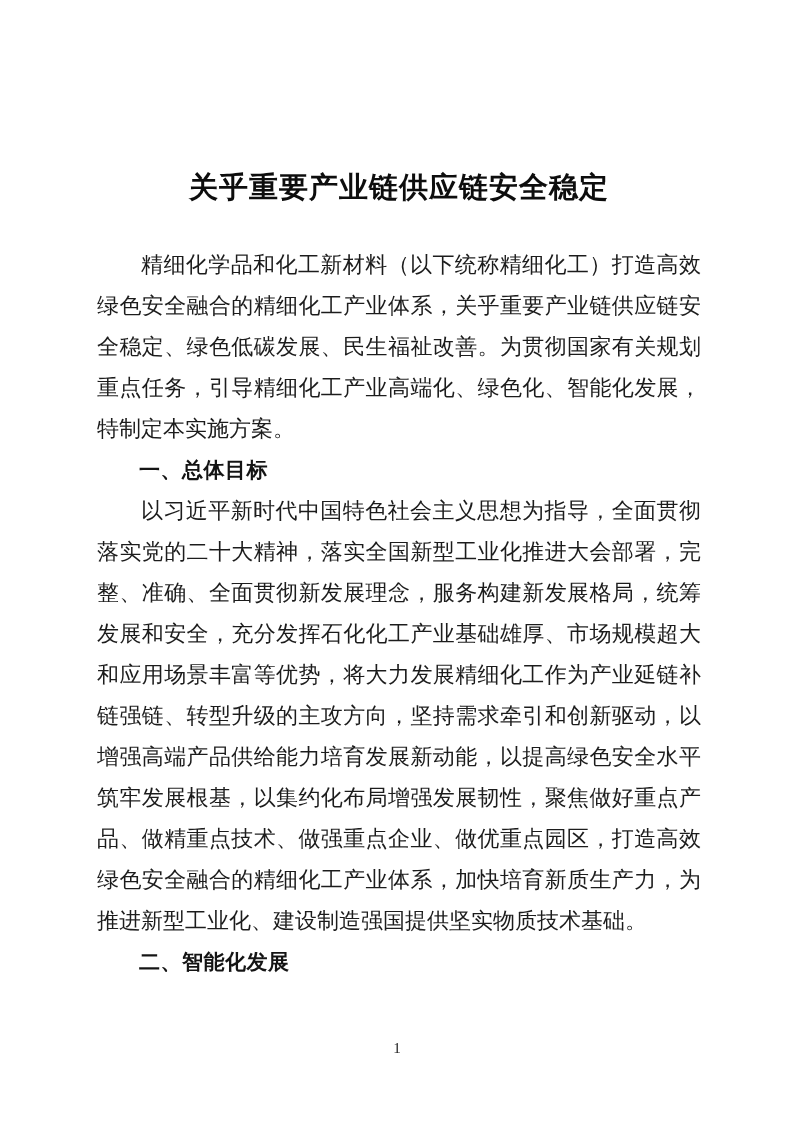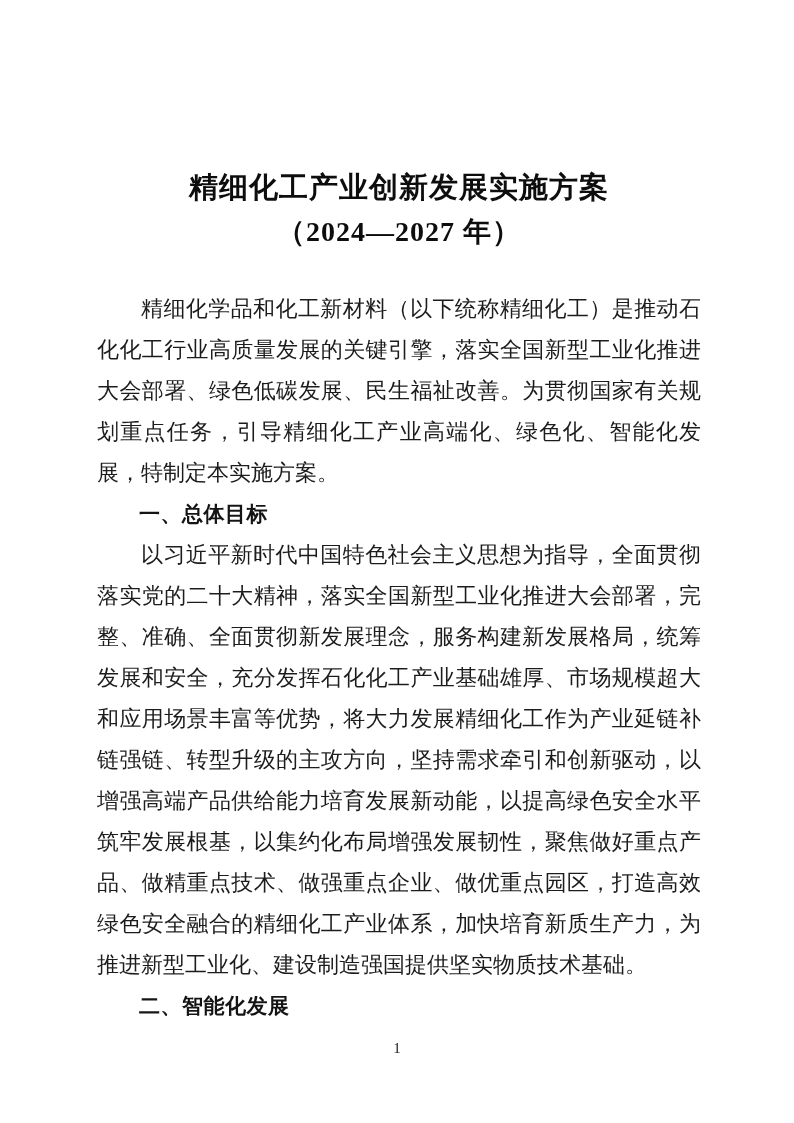--- a/index.html
+++ b/index.html
@@ -76,26 +76,25 @@
     font-family: "Liberation Serif", serif;
   }
 </style>
 </head>
 <body>
 
 <div class="page">
   <div class="content">
 
     <div class="title-block">
-      <h1 class="doc-title">精细化工产业创新发展实施方案</h1>
-      <h1 class="doc-subtitle">（2024—2027 年）</h1>
+      <h1 class="doc-title">关乎重要产业链供应链安全稳定</h1>
     </div>
 
     <div class="body-block">
-      <p class="para">精细化学品和化工新材料（以下统称精细化工）是推动石化化工行业高质量发展的关键引擎，落实全国新型工业化推进大会部署、绿色低碳发展、民生福祉改善。为贯彻国家有关规划重点任务，引导精细化工产业高端化、绿色化、智能化发展，特制定本实施方案。</p>
+      <p class="para">精细化学品和化工新材料（以下统称精细化工）打造高效绿色安全融合的精细化工产业体系，关乎重要产业链供应链安全稳定、绿色低碳发展、民生福祉改善。为贯彻国家有关规划重点任务，引导精细化工产业高端化、绿色化、智能化发展，特制定本实施方案。</p>
       <h2 class="section-heading">一、总体目标</h2>
       <p class="para">以习近平新时代中国特色社会主义思想为指导，全面贯彻落实党的二十大精神，落实全国新型工业化推进大会部署，完整、准确、全面贯彻新发展理念，服务构建新发展格局，统筹发展和安全，充分发挥石化化工产业基础雄厚、市场规模超大和应用场景丰富等优势，将大力发展精细化工作为产业延链补链强链、转型升级的主攻方向，坚持需求牵引和创新驱动，以增强高端产品供给能力培育发展新动能，以提高绿色安全水平筑牢发展根基，以集约化布局增强发展韧性，聚焦做好重点产品、做精重点技术、做强重点企业、做优重点园区，打造高效绿色安全融合的精细化工产业体系，加快培育新质生产力，为推进新型工业化、建设制造强国提供坚实物质技术基础。</p>
       <h2 class="section-heading">二、智能化发展</h2>
     </div>
 
   </div>
 
   <div class="page-number">1</div>
 </div>
 

